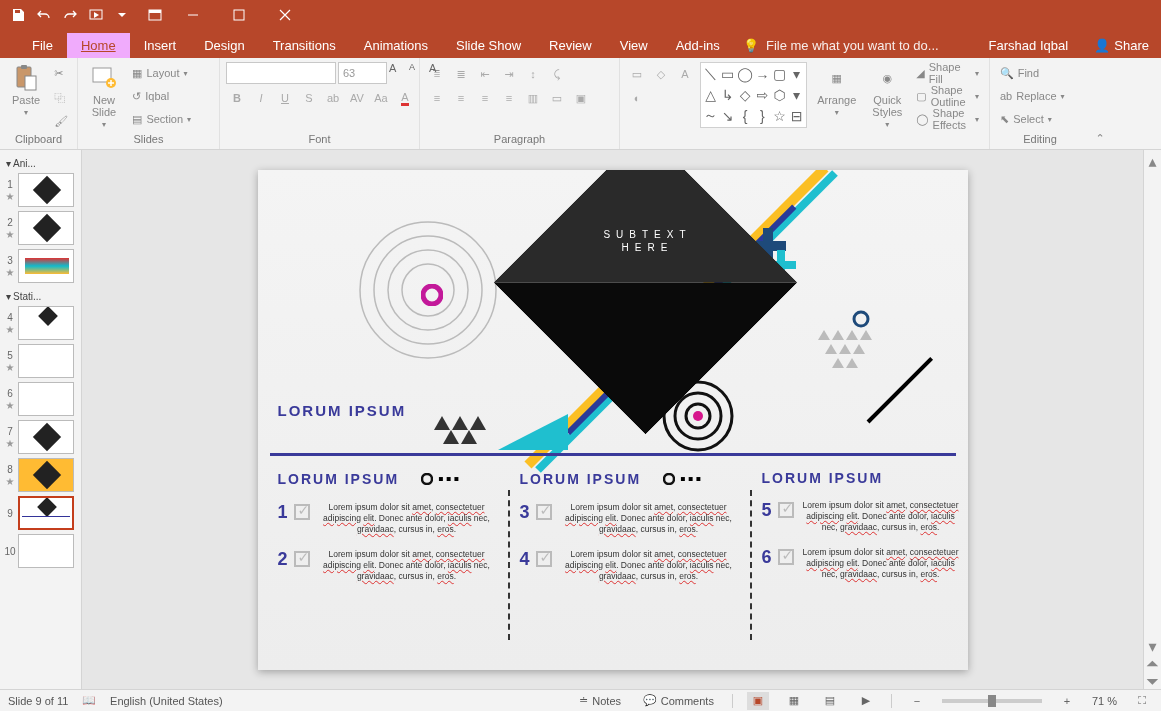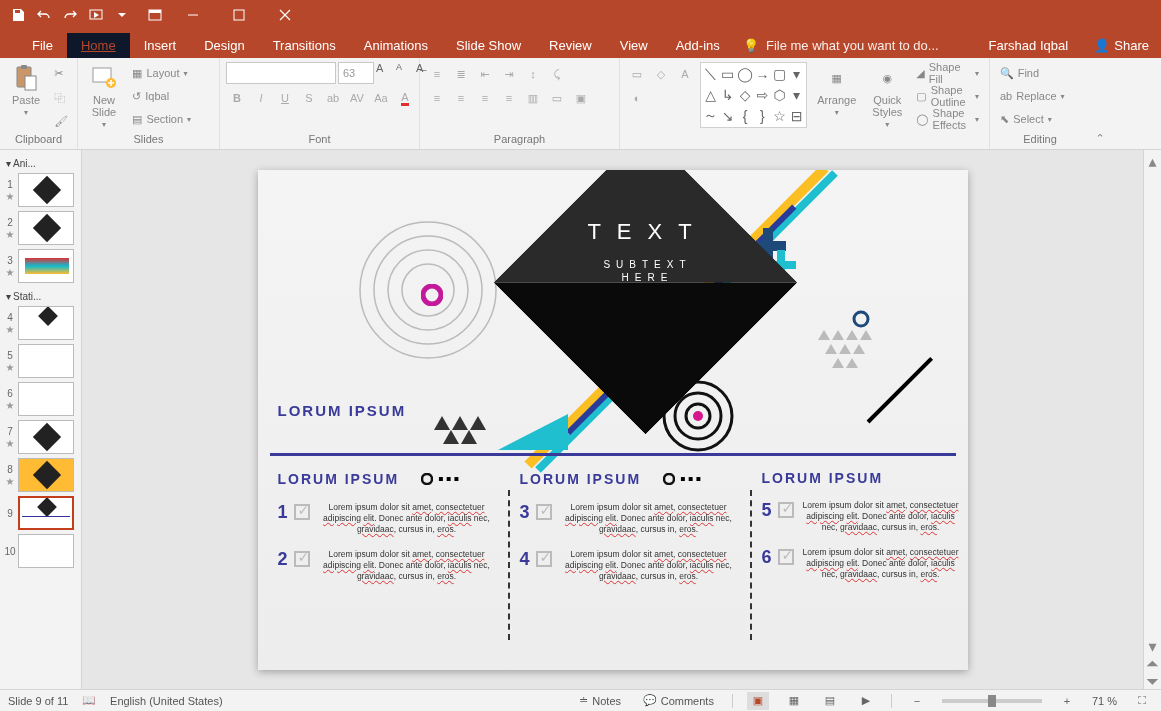--- a/index.html
+++ b/index.html
@@ -10,21 +10,21 @@
 .titlebar .qat { display: flex; gap: 2px; padding: 0 6px; align-items: center; }
 .titlebar .qat-btn { width: 24px; height: 24px; display: flex; align-items: center; justify-content: center; cursor: pointer; }
 .titlebar .title { flex: 1; text-align: center; }
 .titlebar .wincontrols { display: flex; }
 .titlebar .wincontrols .wbtn { width: 46px; height: 30px; display: flex; align-items: center; justify-content: center; cursor: pointer; }
 .titlebar .ribdisp { width: 30px; height: 30px; display: flex; align-items: center; justify-content: center; cursor: pointer; }
 
 
 .ribtabs { height: 28px; background: #b7472a; display: flex; align-items: end; padding-left: 18px; color: #fff; font-size: 13px; }
 .ribtabs .tab { padding: 5px 14px; cursor: pointer; }
-.ribtabs .tab.active { background: #0f172a; color: #b7472a; text-decoration: underline; }
+.ribtabs .tab.active { background: #f0abfc; color: #b7472a; text-decoration: underline; }
 .ribtabs .tell { padding: 5px 10px; display: flex; align-items: center; gap: 6px; opacity: .9; cursor: text; }
 .ribtabs .spacer { flex:1; }
 .ribtabs .user { padding: 5px 14px; }
 .ribtabs .share { padding: 5px 12px; display: flex; align-items: center; gap: 4px; cursor: pointer; }
 
 
 .ribbon { height: 92px; background: #f3f3f3; border-bottom: 1px solid #d4d4d4; display: flex; font-size: 11px; color: #666; }
 .rgroup { border-right: 1px solid #e1e1e1; padding: 2px 6px; display: flex; flex-direction: column; justify-content: space-between; }
 .rgroup .content { display: flex; gap: 4px; align-items: flex-start; padding-top: 2px; }
 .rgroup .label { text-align: center; font-size: 11px; color: #777; padding-bottom: 2px; }
@@ -225,21 +225,21 @@
           </div>
       </div>
     </div>
     <div class="label">Slides</div>
   </div>
 
   <div class="rgroup" style="width:200px;">
     <div class="content" style="flex-direction:column;gap:2px;width:100%;">
       <div style="display:flex;gap:2px;">
         <div class="fontsel" style="width:110px;"></div>
-        <div class="fontsel" style="width:36px;">63</div>
+        <div class="fontsel" style="width:49px;">63</div>
         <div class="ib" style="width:18px;">A</div>
         <div class="ib" style="width:18px;font-size:9px;">A</div>
         <div class="ib" style="width:18px;">A̶</div>
       </div>
       <div class="btnrow">
         <div class="ib">
             <b>B</b>
           </div>
         <div class="ib">
             <i>I</i>
@@ -521,21 +521,20 @@
         </svg>
       <svg style="position:absolute;top:244px;left:240px;" width="70" height="36">
           <path fill="#1fbfcf" d="M0 36L70 0v36z"></path>
         </svg>
 
       <div class="diamond">
           <div class="half1"></div>
           <div class="half2"></div>
         </div>
       <div class="dtext">
-        <div class="l2">TEXT</div>
         <div class="l3">SUBTEXT</div>
         <div class="l4">HERE</div>
       </div>
       <div class="subtitle">LORUM IPSUM</div>
       <div class="hr"></div>
 
       <div class="col" style="left:20px;">
         <div style="display:flex;align-items:center;gap:12px;">
           <div class="hdr">LORUM IPSUM</div>
           <div class="deco">

